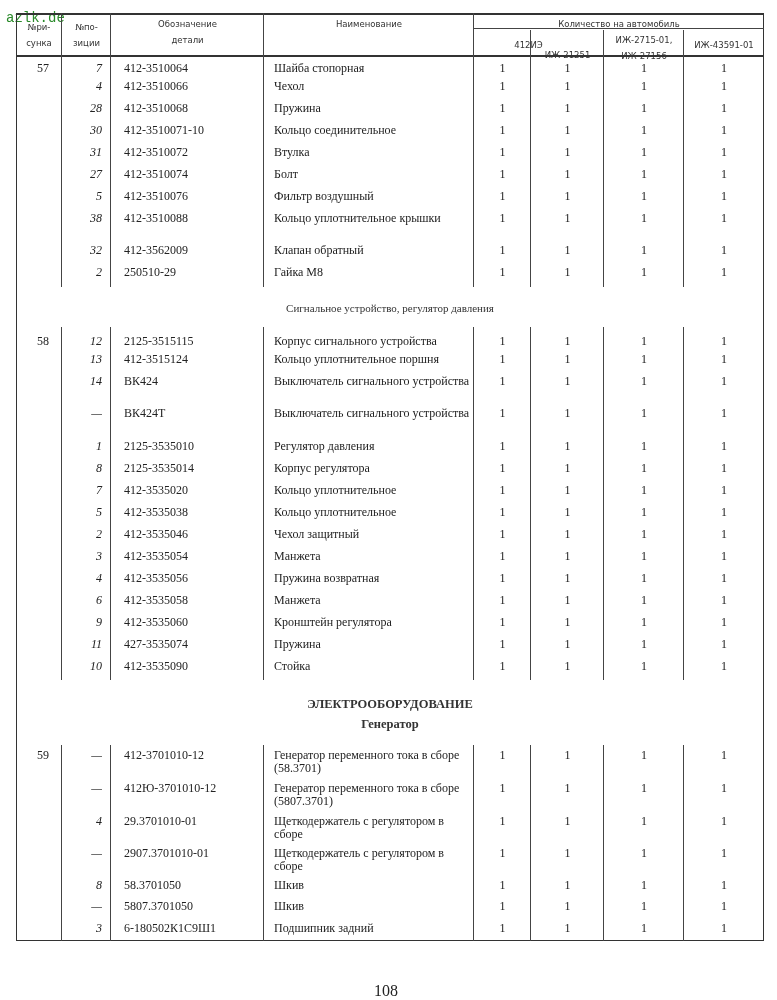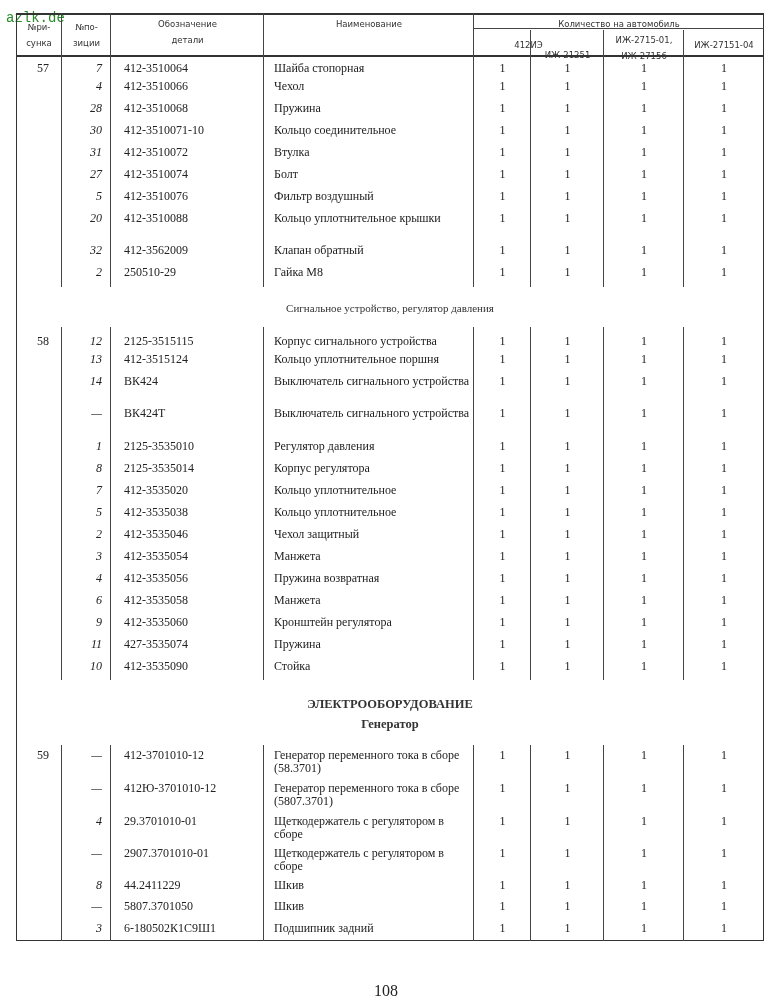--- a/index.html
+++ b/index.html
@@ -36,21 +36,21 @@
   <div class="hcell" style="left:46px;width:49px;padding-top:6px;white-space:pre-line;">№по-
 зиции</div>
   <div class="hcell" style="left:95px;width:153px;padding-top:3px;white-space:pre-line;">Обозначение
 детали</div>
   <div class="hcell" style="left:458px;width:290px;height:16px;padding-top:3px;border-bottom:1.5px solid #444;">Количество на автомобиль</div>
   <div class="hcell" style="left:248px;width:210px;padding-top:3px;">Наименование</div>
   <div class="hcell" style="left:484px;width:57px;top:18px;height:26px;padding-top:6px;">412ИЭ</div>
   <div class="hcell" style="left:515px;width:73px;top:28px;height:26px;padding-top:6px;">ИЖ-21251</div>
   <div class="hcell" style="left:588px;width:80px;top:18px;height:26px;padding-top:1px;white-space:pre-line;">ИЖ-2715-01,
 ИЖ-27156</div>
-  <div class="hcell" style="left:668px;width:80px;top:18px;height:26px;padding-top:6px;">ИЖ-27151-04</div>
+  <div class="hcell" style="left:668px;width:80px;top:18px;height:26px;padding-top:6px;">ИЖ-43591-01</div>
   <div class="vline" style="left:45px;top:0;height:44px;"></div>
   <div class="vline" style="left:94px;top:0;height:44px;"></div>
   <div class="vline" style="left:247px;top:0;height:44px;"></div>
   <div class="vline" style="left:457px;top:0;height:44px;"></div>
   <div class="vline" style="left:514px;top:17px;height:27px;"></div>
   <div class="vline" style="left:587px;top:17px;height:27px;"></div>
   <div class="vline" style="left:667px;top:17px;height:27px;"></div>
 </div>
 
 <div id="grid">
@@ -136,21 +136,21 @@
     <div class="row" style="top: 190px;">
       <span class="c pos">5</span>
       <span class="c code">412-3510076</span>
       <span class="c name">Фильтр воздушный</span>
       <span class="c q q1">1</span>
       <span class="c q q2">1</span>
       <span class="c q q3">1</span>
       <span class="c q q4">1</span>
     </div>
     <div class="row" style="top: 212px;">
-      <span class="c pos">20</span>
+      <span class="c pos">38</span>
       <span class="c code">412-3510088</span>
       <span class="c name">Кольцо уплотнительное крышки</span>
       <span class="c q q1">1</span>
       <span class="c q q2">1</span>
       <span class="c q q3">1</span>
       <span class="c q q4">1</span>
     </div>
     <div class="row" style="top: 244px;">
       <span class="c pos">32</span>
       <span class="c code">412-3562009</span>
@@ -340,21 +340,21 @@
       <span class="c pos">—</span>
       <span class="c code">2907.3701010-01</span>
       <span class="c name">Щеткодержатель с регулятором в сборе</span>
       <span class="c q q1">1</span>
       <span class="c q q2">1</span>
       <span class="c q q3">1</span>
       <span class="c q q4">1</span>
     </div>
     <div class="row" style="top: 879px;">
       <span class="c pos">8</span>
-      <span class="c code">44.2411229</span>
+      <span class="c code">58.3701050</span>
       <span class="c name">Шкив</span>
       <span class="c q q1">1</span>
       <span class="c q q2">1</span>
       <span class="c q q3">1</span>
       <span class="c q q4">1</span>
     </div>
     <div class="row" style="top: 900px;">
       <span class="c pos">—</span>
       <span class="c code">5807.3701050</span>
       <span class="c name">Шкив</span>

